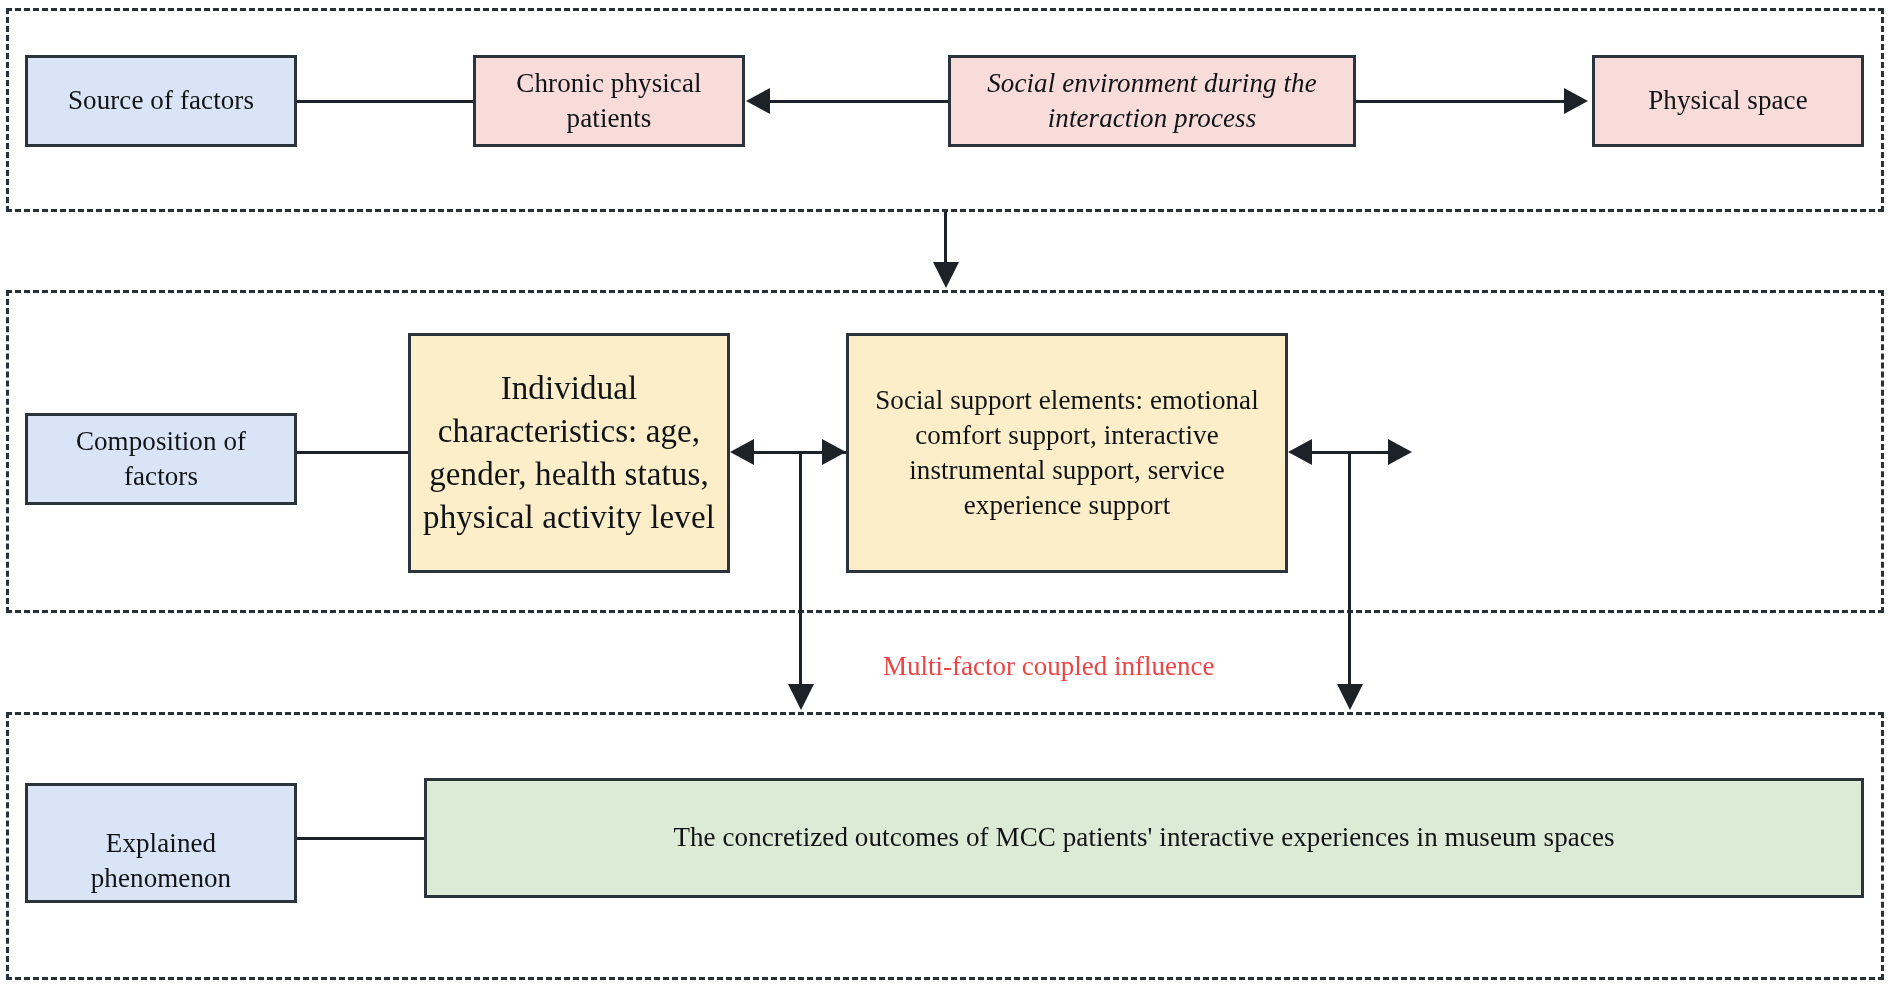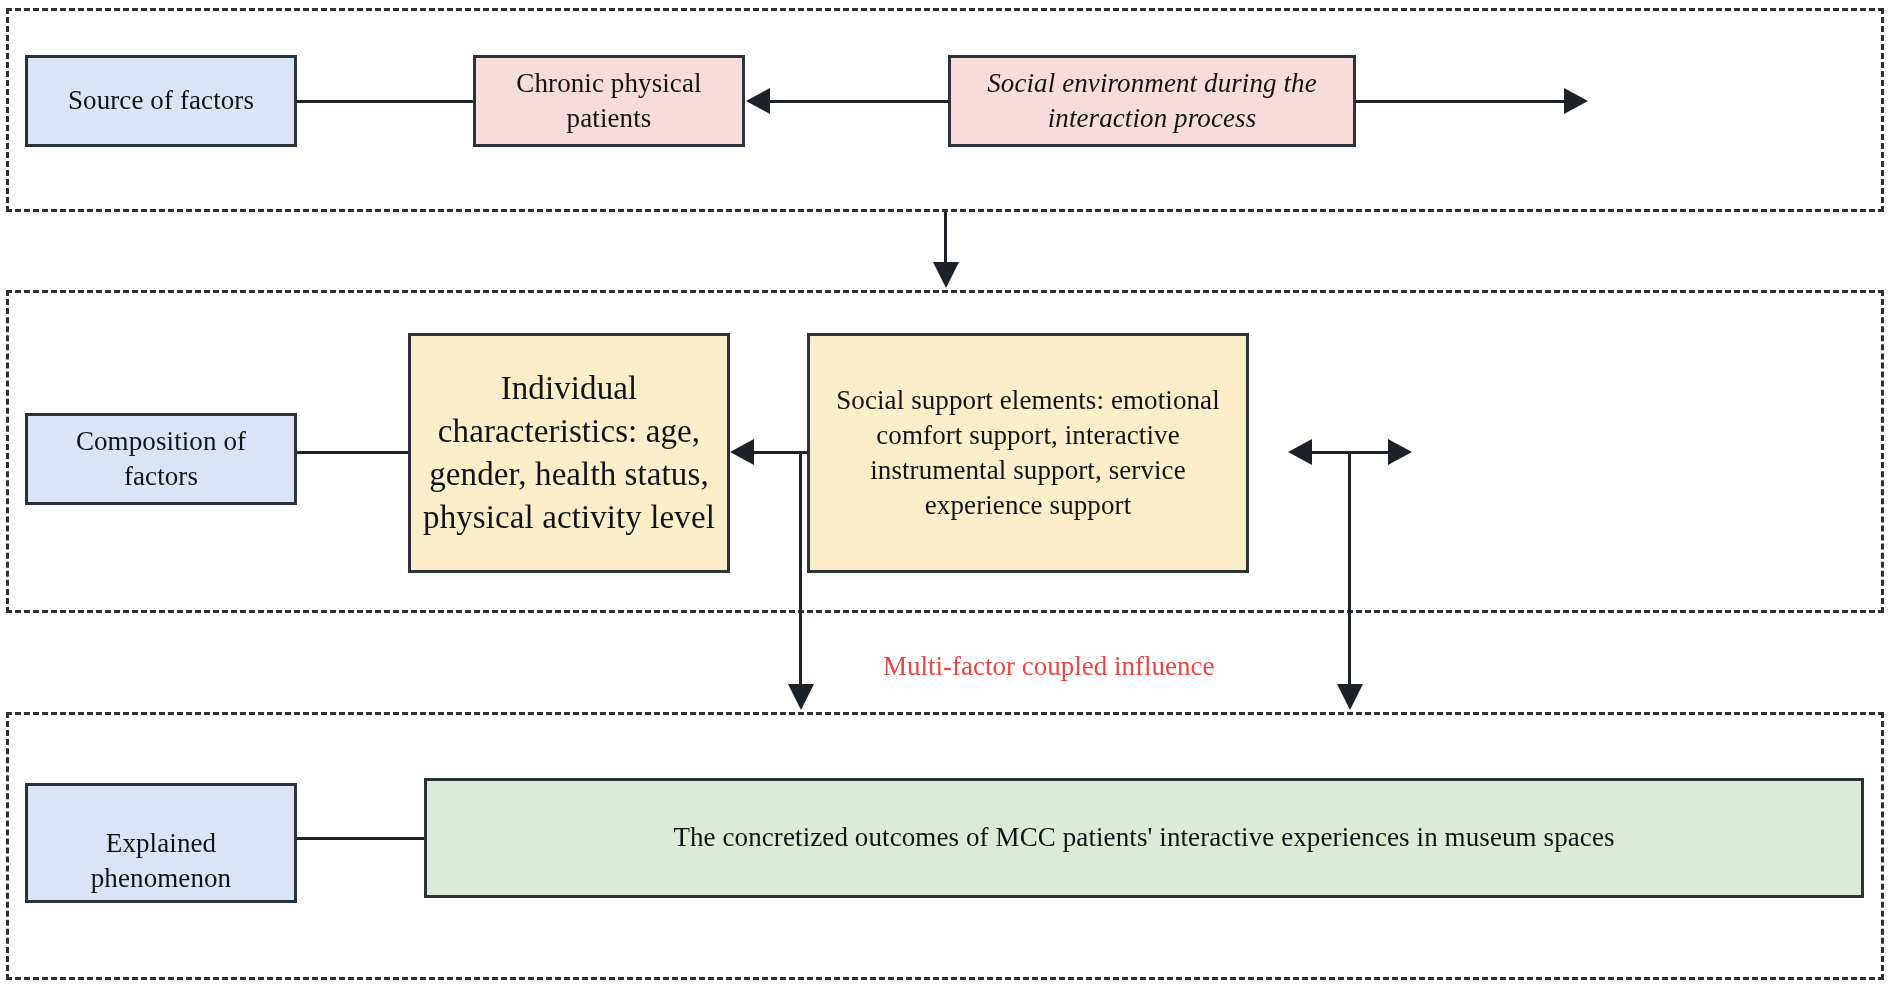--- a/index.html
+++ b/index.html
@@ -106,20 +106,23 @@
   <div class="h-line" style="left:770px; top:100px; width:180px;"></div>
   <div class="arrow left" style="left:746px; top:88px;"></div>
 
   <div class="node pink" style="left:948px; top:55px; width:408px; height:92px;font-style:italic;">
     <span class="node-text">Social environment during the interaction process</span>
   </div>
 
   <div class="h-line" style="left:1356px; top:100px; width:208px;"></div>
   <div class="arrow right" style="left:1564px; top:88px;"></div>
 
+  <div class="node pink" style="left:1592px; top:55px; width:272px; height:92px;">
+    <span class="node-text">Physical space</span>
+  </div>
 
   <div class="v-line" style="left:944px; top:212px; width:3px; height:52px;"></div>
   <div class="arrow down" style="left:933px; top:262px;"></div>
 
   <div class="section-frame" style="left:6px; top:290px; width:1878px; height:323px;"></div>
 
   <div class="node blue" style="left:25px; top:413px; width:272px; height:92px;">
     <span class="node-text">Composition of factors</span>
   </div>
 
@@ -129,21 +132,21 @@
     <span class="node-text">Individual characteristics: age, gender, health status, physical activity level</span>
   </div>
 
   <div class="h-line" style="left:754px; top:451px; width:92px;"></div>
   <div class="arrow left" style="left:730px; top:439px;"></div>
   <div class="arrow right" style="left:822px; top:439px;"></div>
 
   <div class="v-line" style="left:799px; top:451px; height:235px;"></div>
   <div class="arrow down" style="left:788px; top:684px;"></div>
 
-  <div class="node yellow" style="left:807px; top:333px; width:442px; height:240px;">
+  <div class="node yellow" style="left:846px; top:333px; width:442px; height:240px;">
     <span class="node-text">Social support elements: emotional comfort support, interactive instrumental support, service experience support</span>
   </div>
 
   <div class="h-line" style="left:1312px; top:451px; width:76px;"></div>
   <div class="arrow left" style="left:1288px; top:439px;"></div>
   <div class="arrow right" style="left:1388px; top:439px;"></div>
 
   <div class="v-line" style="left:1348px; top:451px; height:235px;"></div>
   <div class="arrow down" style="left:1337px; top:684px;"></div>
 

